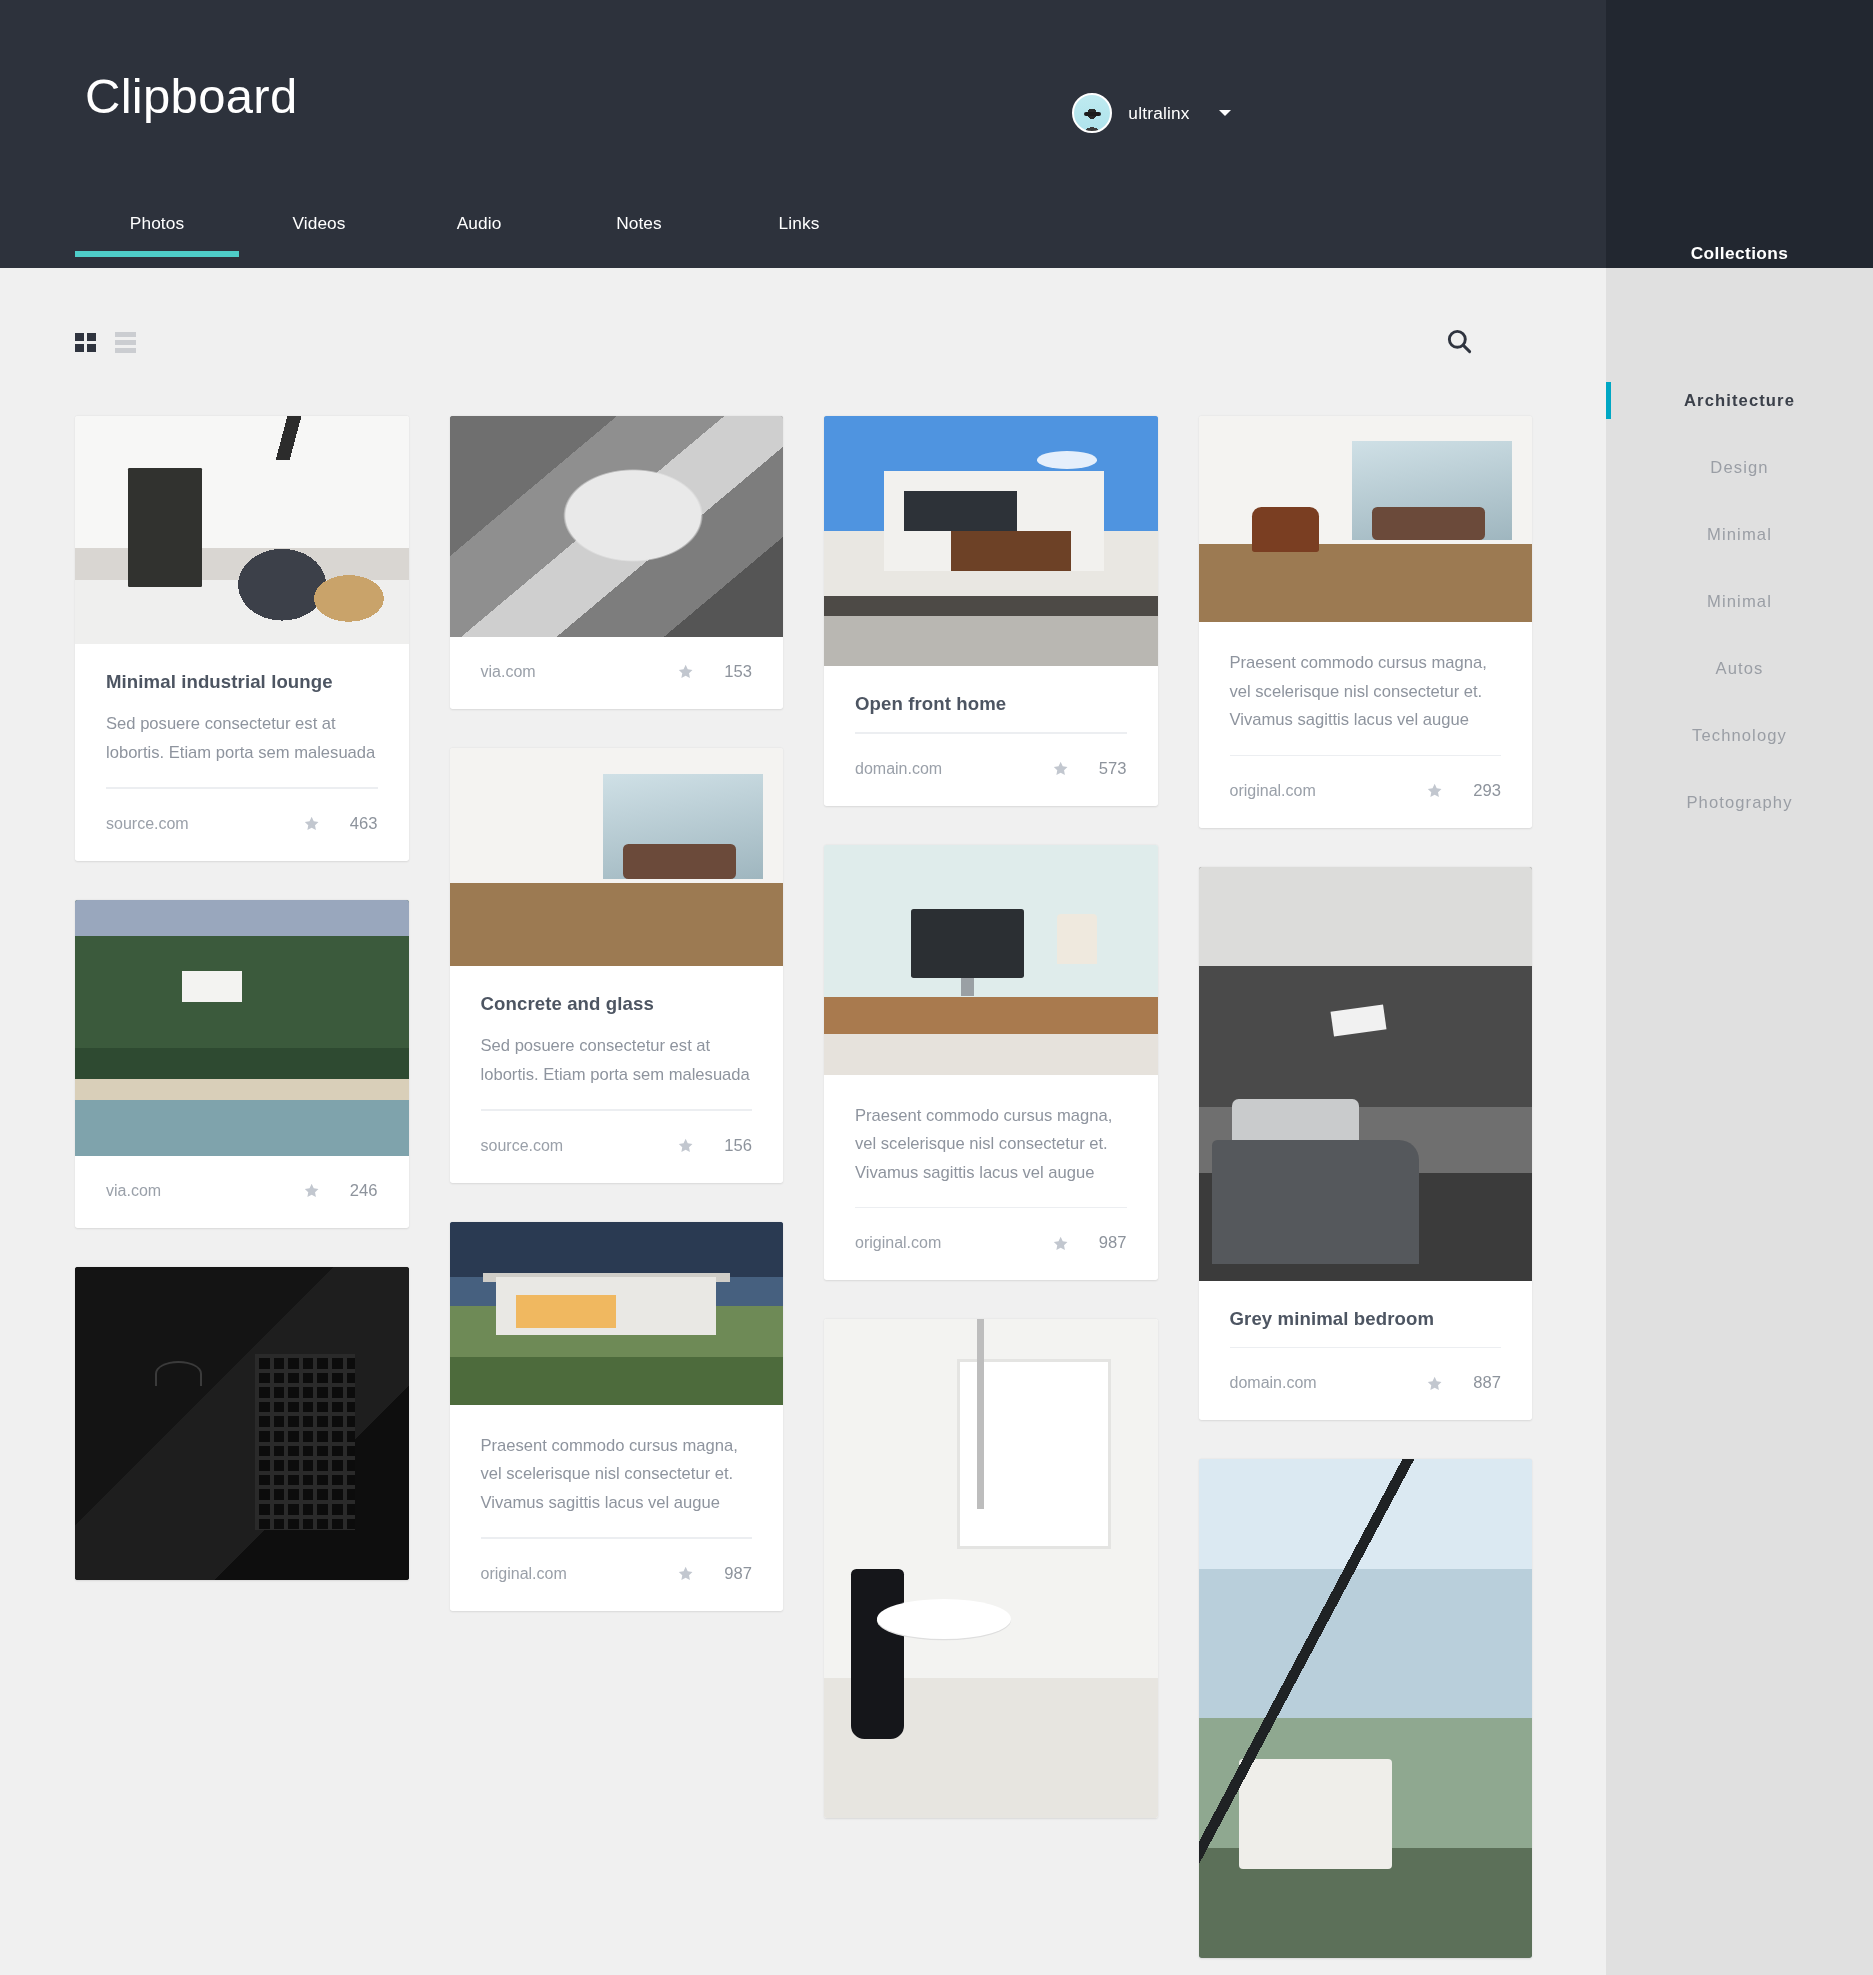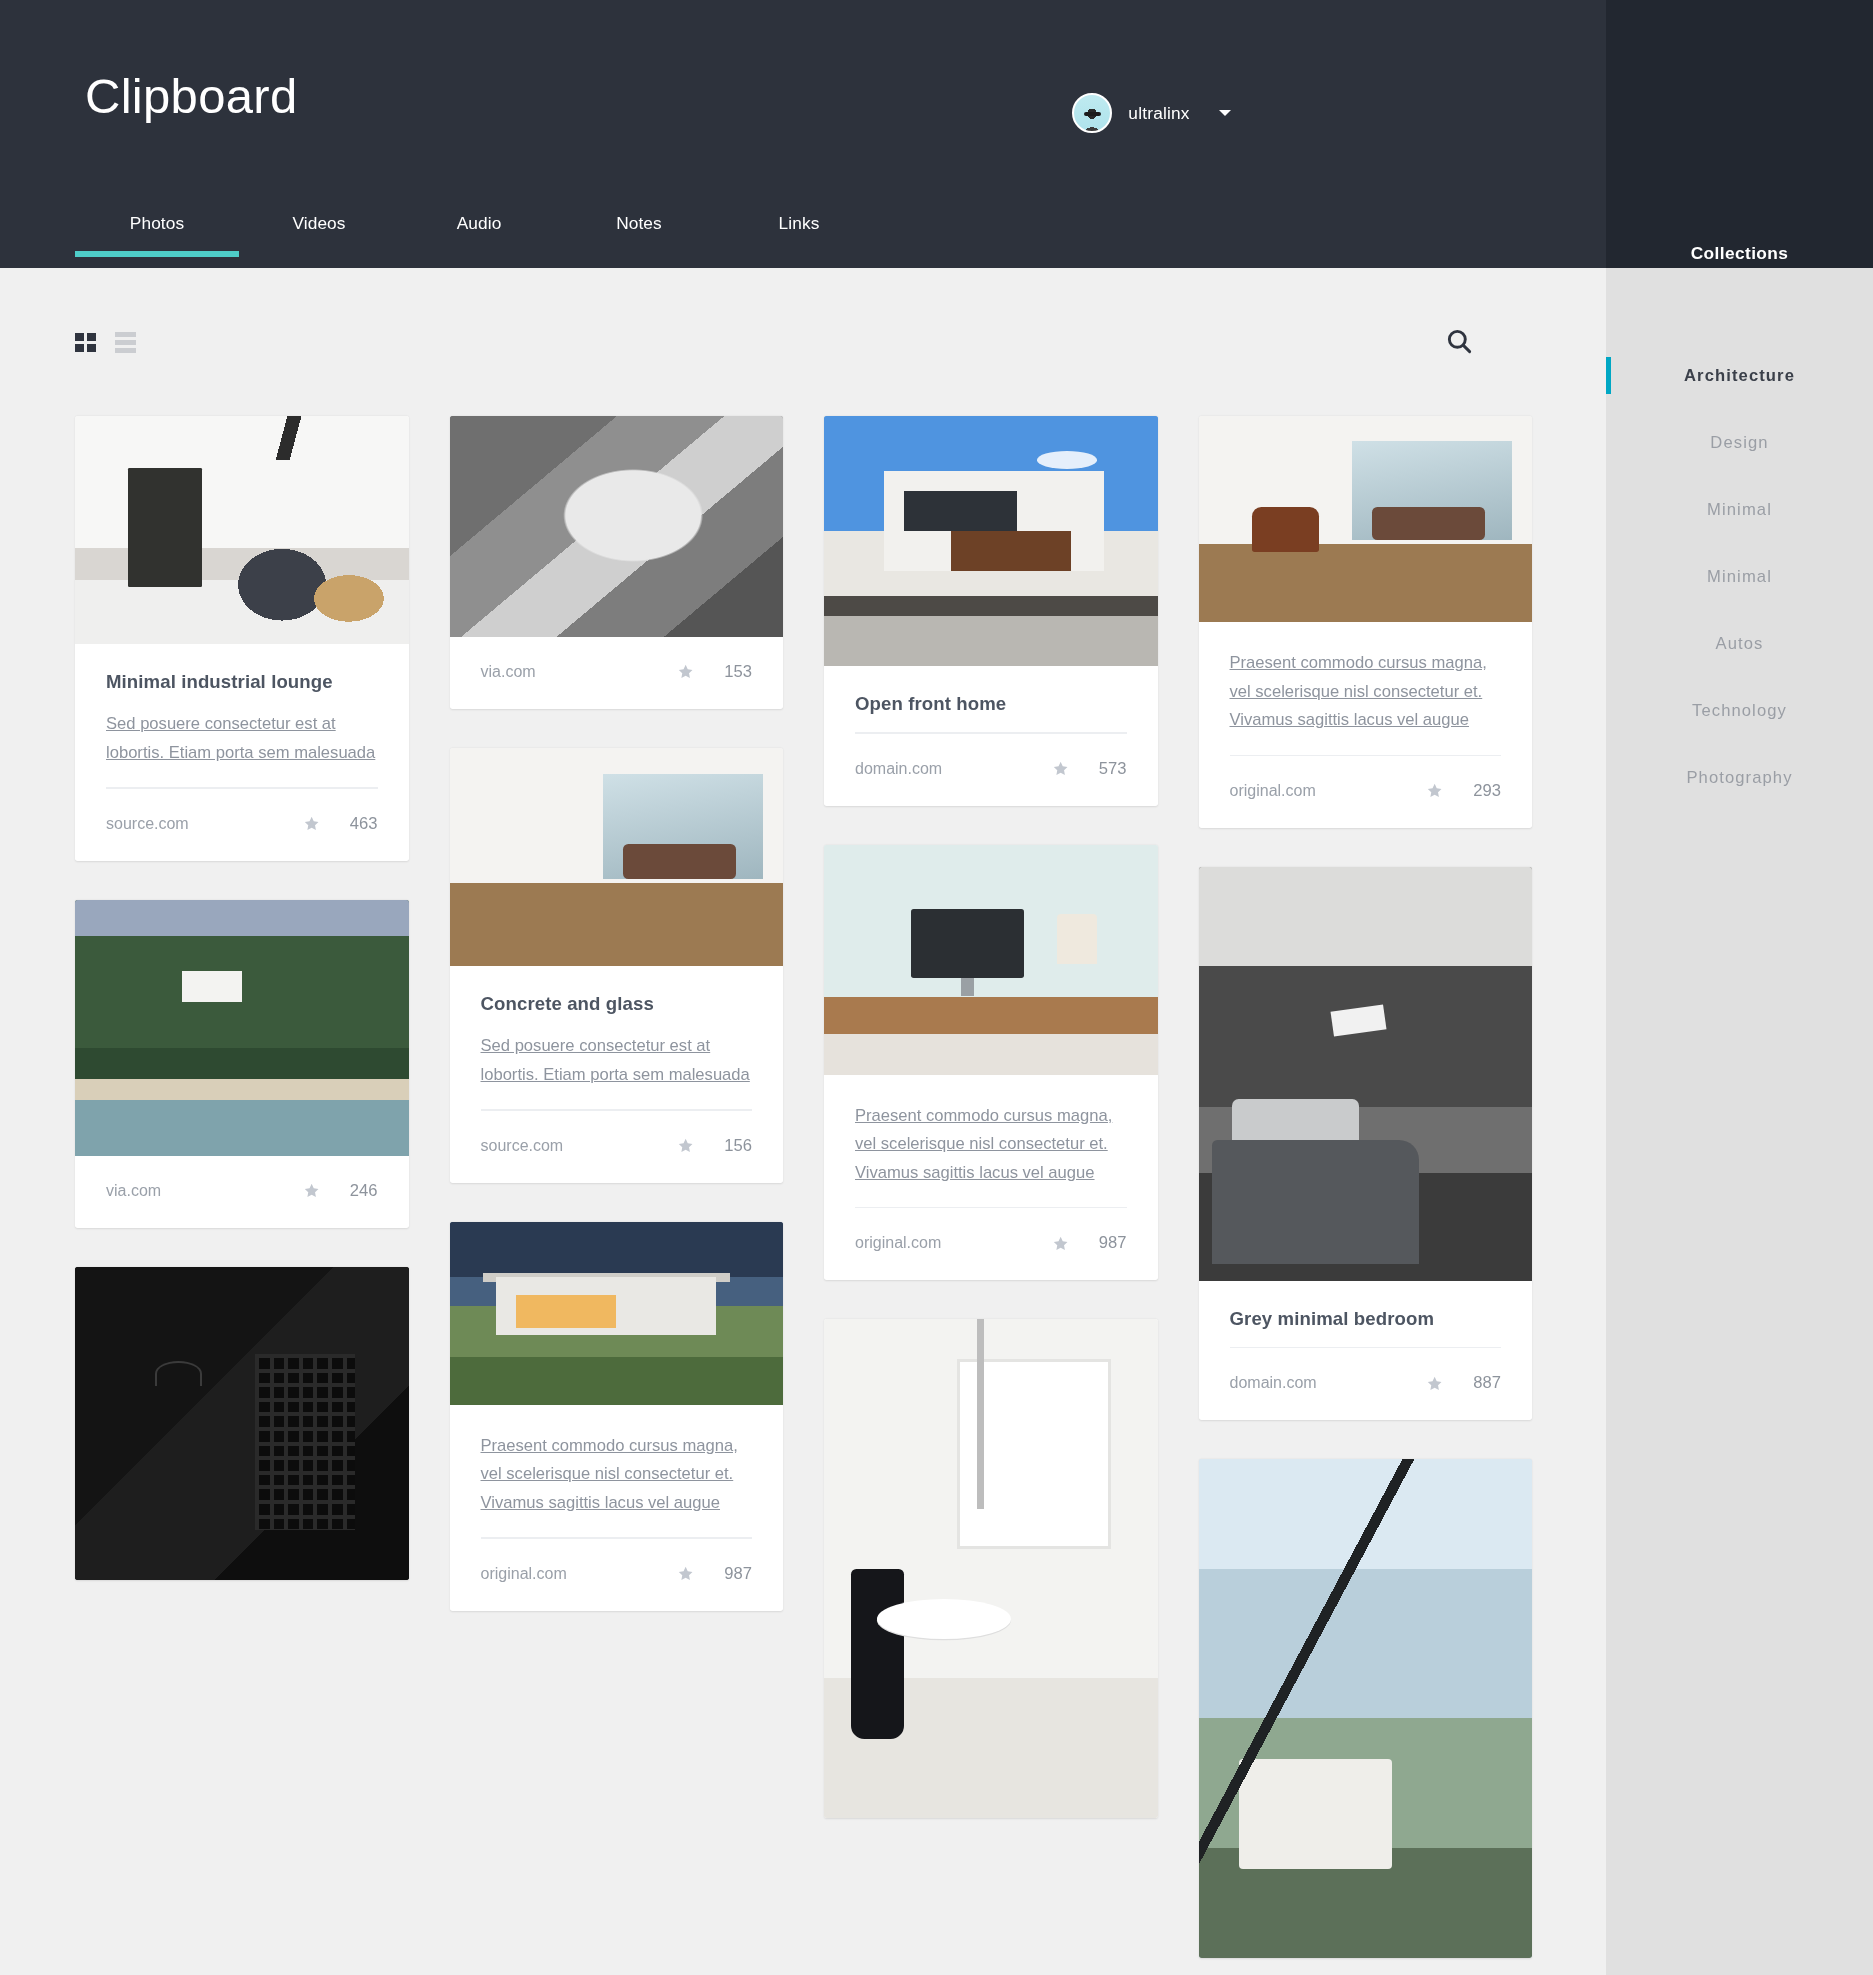--- a/index.html
+++ b/index.html
@@ -67,21 +67,21 @@
     background: #e0e0e0;
   }
   .sidebar-header {
     width: 267px; height: 268px; background: #222730;
     display: flex; align-items: flex-end; justify-content: center;
     padding-bottom: 4px;
   }
   .sidebar-title {
     font-size: 17.3px; color: #ffffff; font-weight: 700; letter-spacing: 0.4px;
   }
-  .collection-list { padding-top: 74px; }
+  .collection-list { padding-top: 74px; margin-top: 25px; }
   .collection-item {
     height: 67px; display: flex; align-items: center; justify-content: center;
     position: relative; font-size: 16.6px; color: #9a9ea5; letter-spacing: 1.1px;
   }
   .collection-item.active { color: #3b404a; font-weight: 700; }
   .collection-item.active::before {
     content: ""; position: absolute; left: 0; top: 14.6px;
     width: 5.3px; height: 37px; background: #00a7c4;
   }
 
@@ -106,21 +106,21 @@
     box-shadow: 0 0.7px 2px rgba(0,0,0,0.10);
     overflow: hidden;
   }
   .thumb { width: 100%; display: block; position: relative; overflow: hidden; }
   .card-body { padding: 27px 31px 0 31px; }
   .card-title {
     font-size: 18.6px; font-weight: 700; color: #4d5562;
     letter-spacing: 0.1px; margin-bottom: 17.3px;
   }
   .card-desc {
-    font-size: 16.6px; color: #8e949e; line-height: 1.72; margin-bottom: 20px; text-decoration: underline;
+    font-size: 16.6px; color: #8e949e; line-height: 1.72; margin-bottom: 20px;
   }
   .card-divider { height: 1.3px; background: #eceef1; margin: 0 31px; }
   .card-foot {
     display: flex; align-items: center; justify-content: space-between;
     padding: 25px 31px 27px 31px;
   }
   .card-source { font-size: 16px; color: #9aa0a9; }
   .card-stars { display: flex; align-items: center; gap: 30px; }
   .star { width: 17.3px; height: 17.3px; fill: #c2c7cf; display: block; }
   .star-count { font-size: 16.6px; color: #8d939c; }

